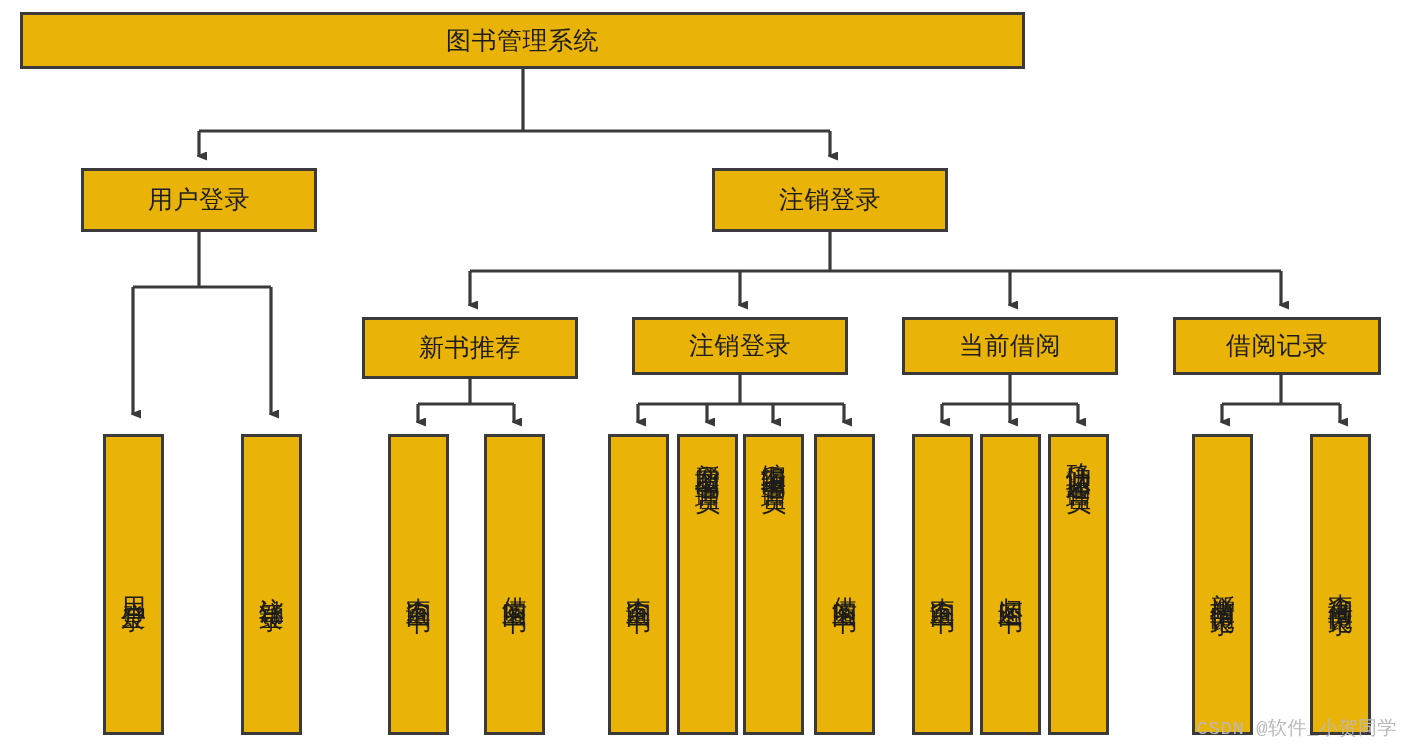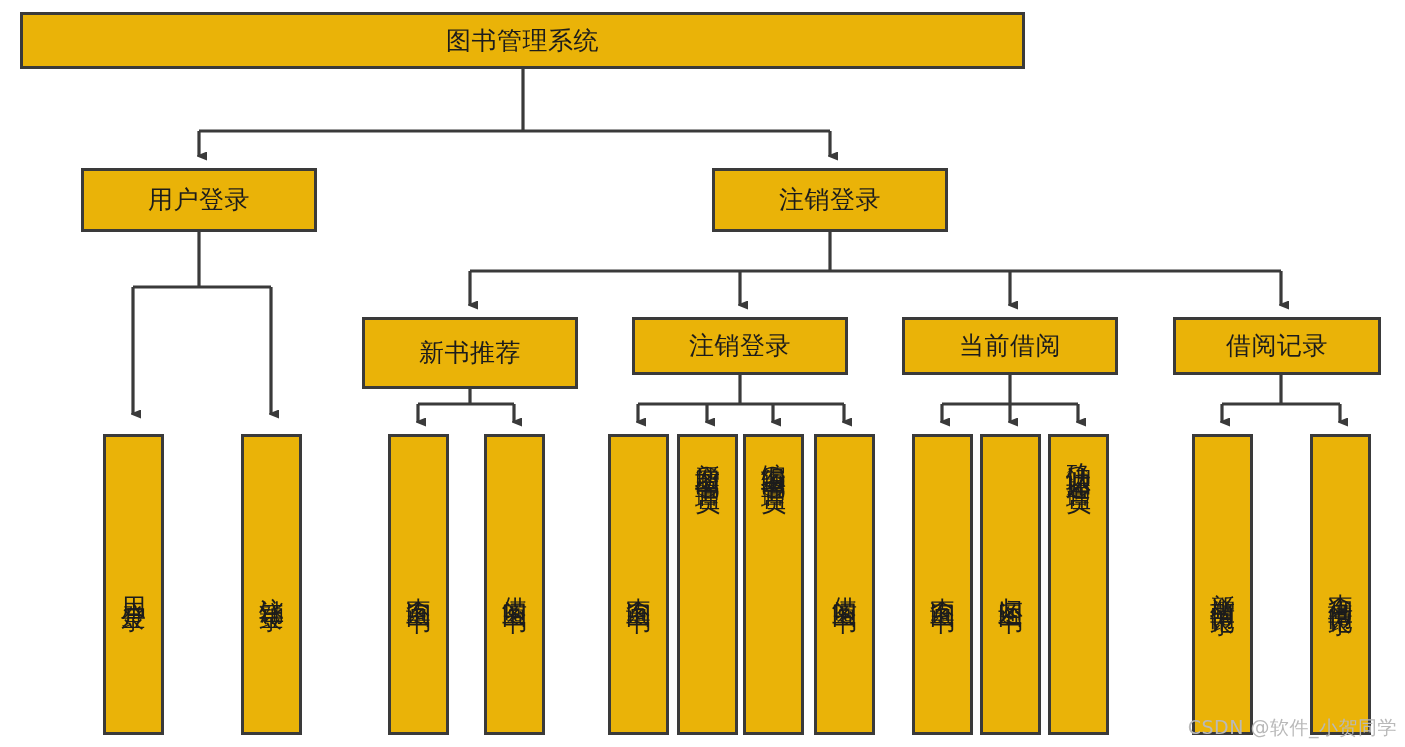--- a/index.html
+++ b/index.html
@@ -57,20 +57,21 @@
   }
   #watermark {
     position: absolute;
     right: 8px;
     bottom: 6px;
     font-size: 19px;
     color: #b9b9b9;
     white-space: nowrap;
     letter-spacing: 0.5px;
     pointer-events: none;
+    font-family: Liberation Mono, monospace;
   }
   .conn {
     position: absolute;
     left: 0; top: 0;
     width: 1405px; height: 747px;
     pointer-events: none;
   }
 </style>
 </head>
 <body>
@@ -132,21 +133,21 @@
   </div>
 
   <div class="node-box" style="left:81px; top:168px; width:236px; height:64px;">
     <span class="node-label-h">用户登录</span>
   </div>
 
   <div class="node-box" style="left:712px; top:168px; width:236px; height:64px;">
     <span class="node-label-h">注销登录</span>
   </div>
 
-  <div class="node-box" style="left:362px; top:317px; width:216px; height:72px;">
+  <div class="node-box" style="left:362px; top:317px; width:216px; height:62px;">
     <span class="node-label-h">新书推荐</span>
   </div>
 
   <div class="node-box" style="left:632px; top:317px; width:216px; height:58px;">
     <span class="node-label-h">注销登录</span>
   </div>
 
   <div class="node-box" style="left:902px; top:317px; width:216px; height:58px;">
     <span class="node-label-h">当前借阅</span>
   </div>

